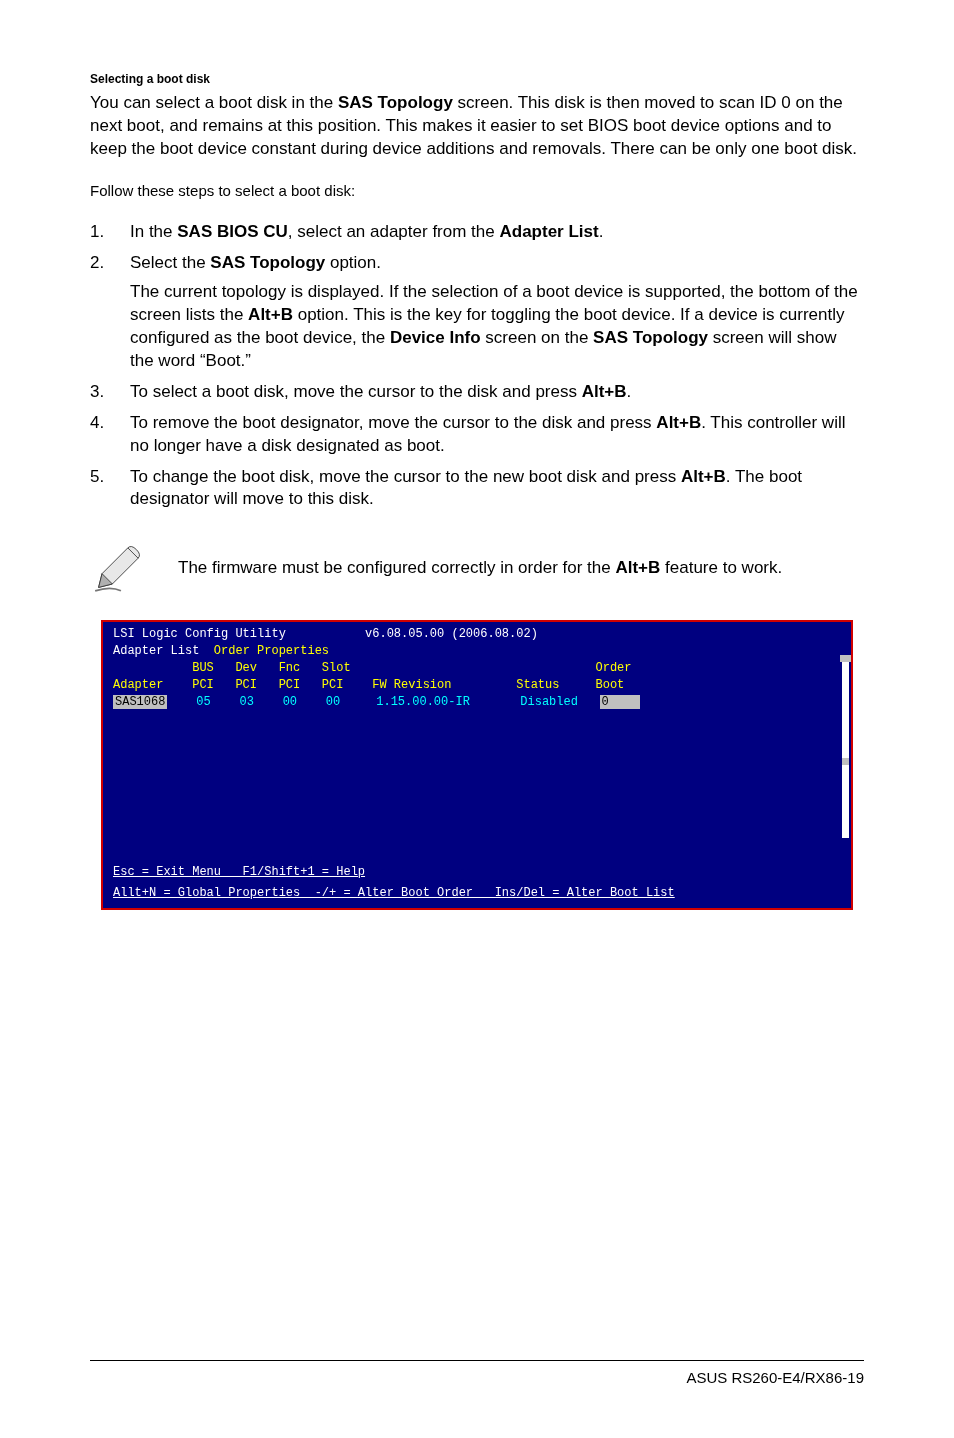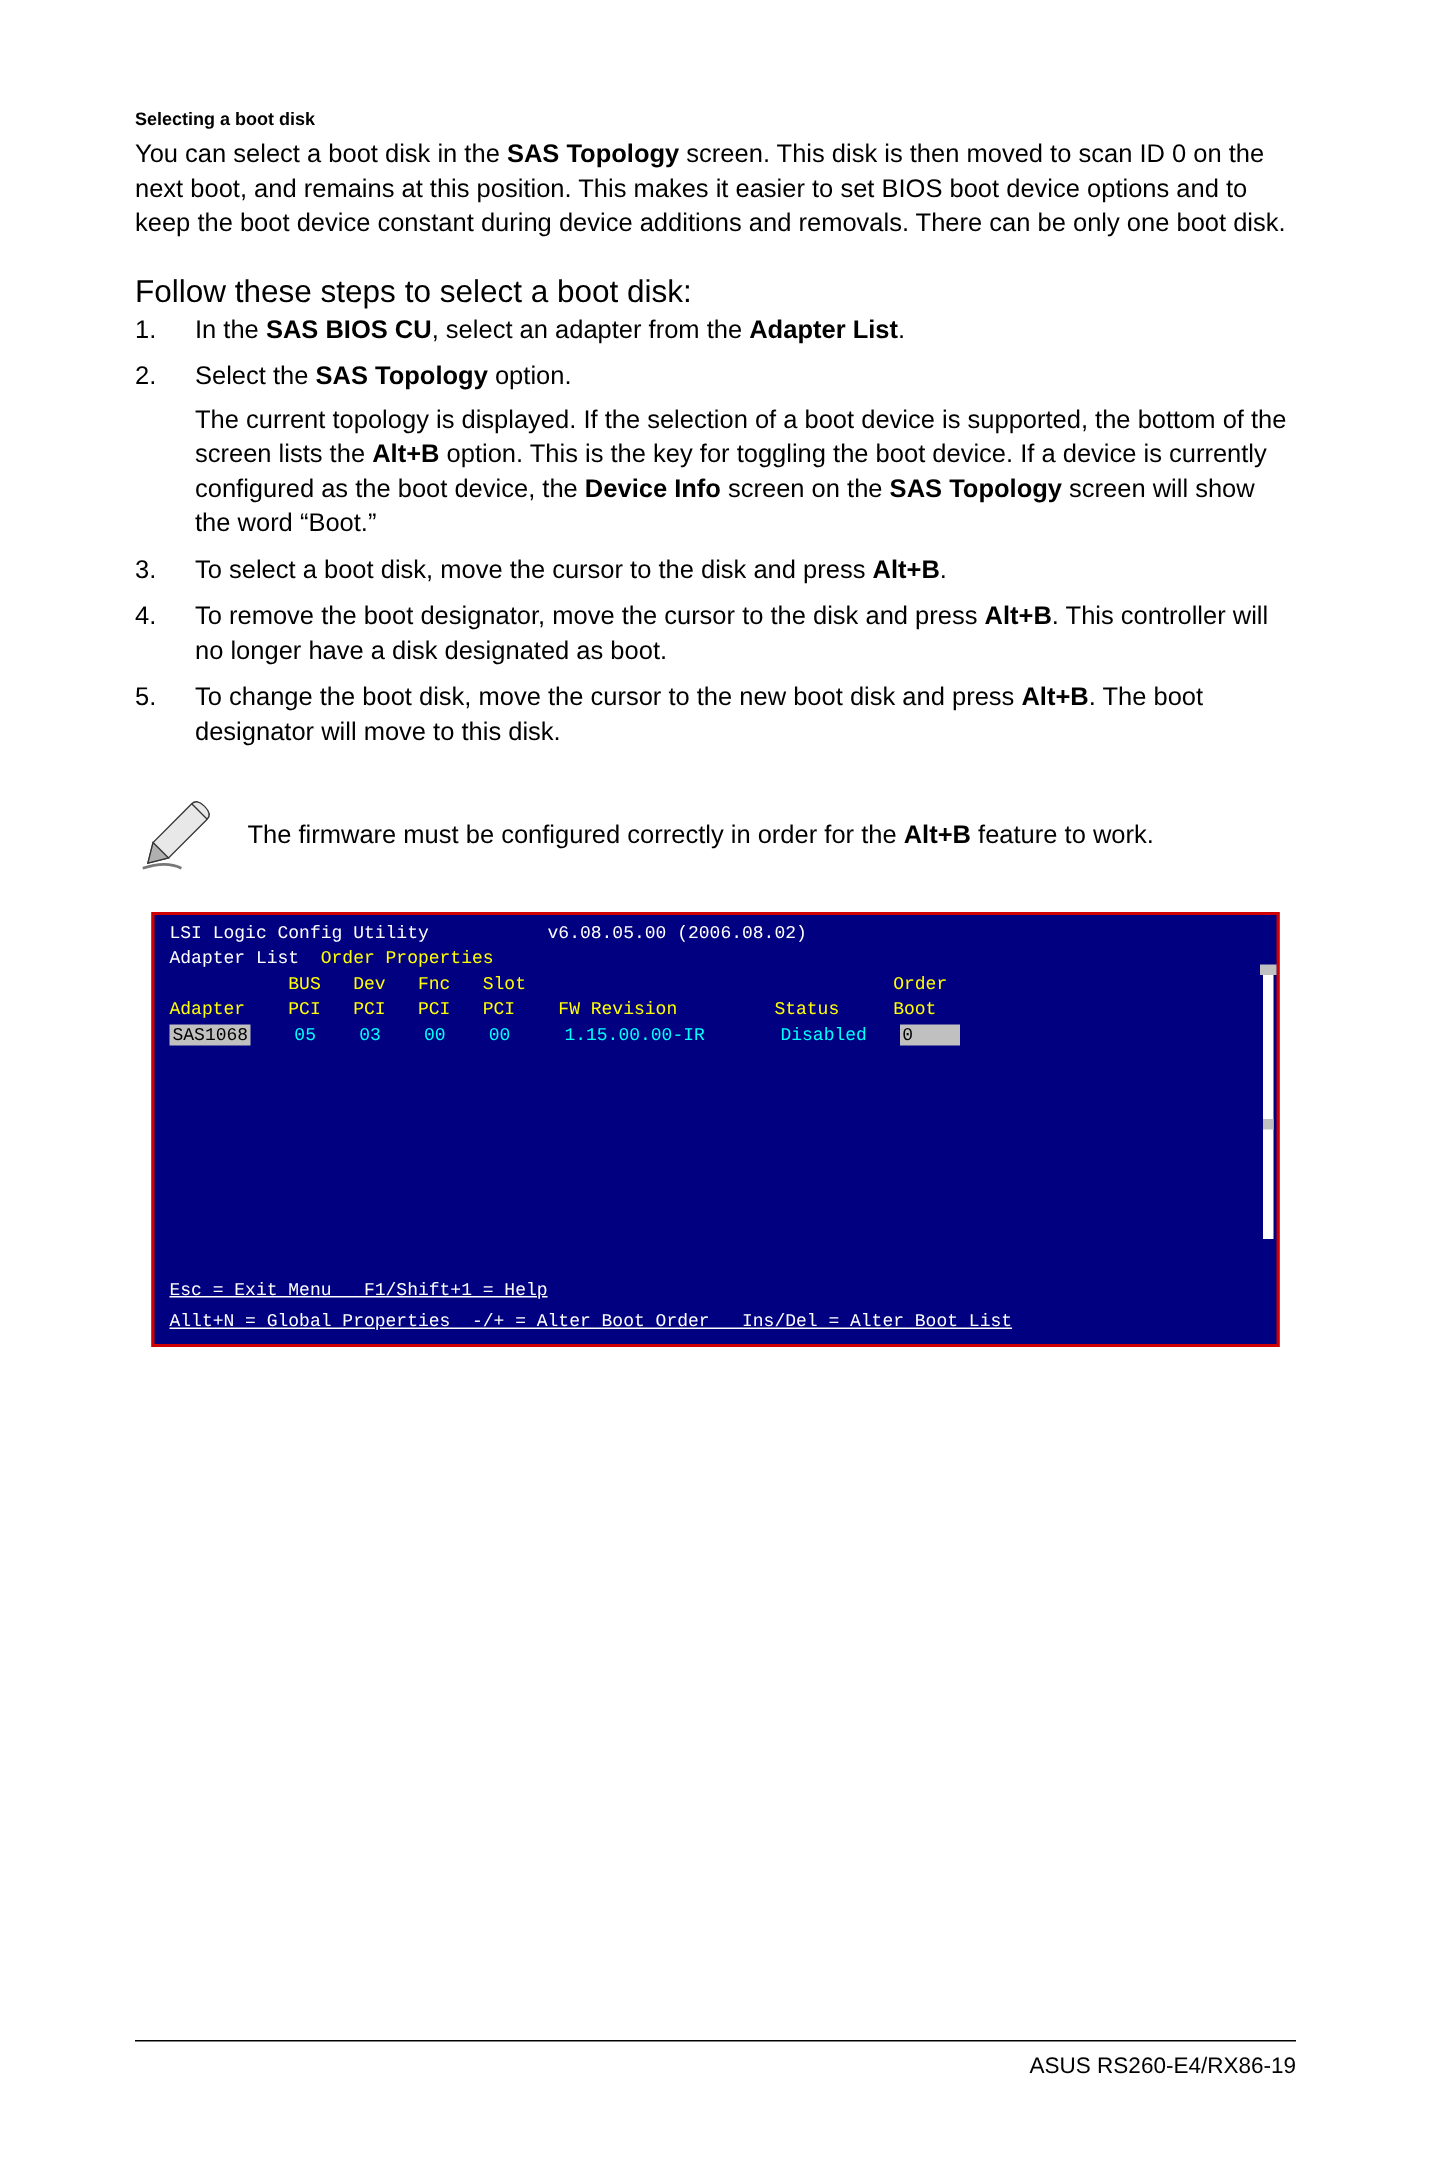--- a/index.html
+++ b/index.html
@@ -18,22 +18,23 @@
     font-size: 12px;
     font-weight: bold;
     margin-bottom: 6px;
   }
   .intro {
     font-size: 17px;
     line-height: 1.35;
     margin-bottom: 20px;
   }
   .follow {
-    font-size: 21px;
-    line-height: 1.35;
+    font-size: 15px;
+    line-height: 1.35;
+    margin-bottom: 20px;
   }
   ol.steps {
     list-style: none;
     font-size: 17px;
     line-height: 1.35;
   }
   ol.steps > li {
     display: flex;
     margin-bottom: 8px;
   }
@@ -45,21 +46,21 @@
     flex: 1;
   }
   ol.steps .subpara {
     margin-top: 6px;
   }
   .note-row {
     display: flex;
     align-items: center;
     margin-top: 30px;
     margin-bottom: 24px;
-    gap: 20px;
+    gap: 33px;
   }
   .note-icon {
     width: 55px;
     height: 55px;
     flex-shrink: 0;
   }
   .note-text {
     font-size: 17px;
     line-height: 1.35;
   }

